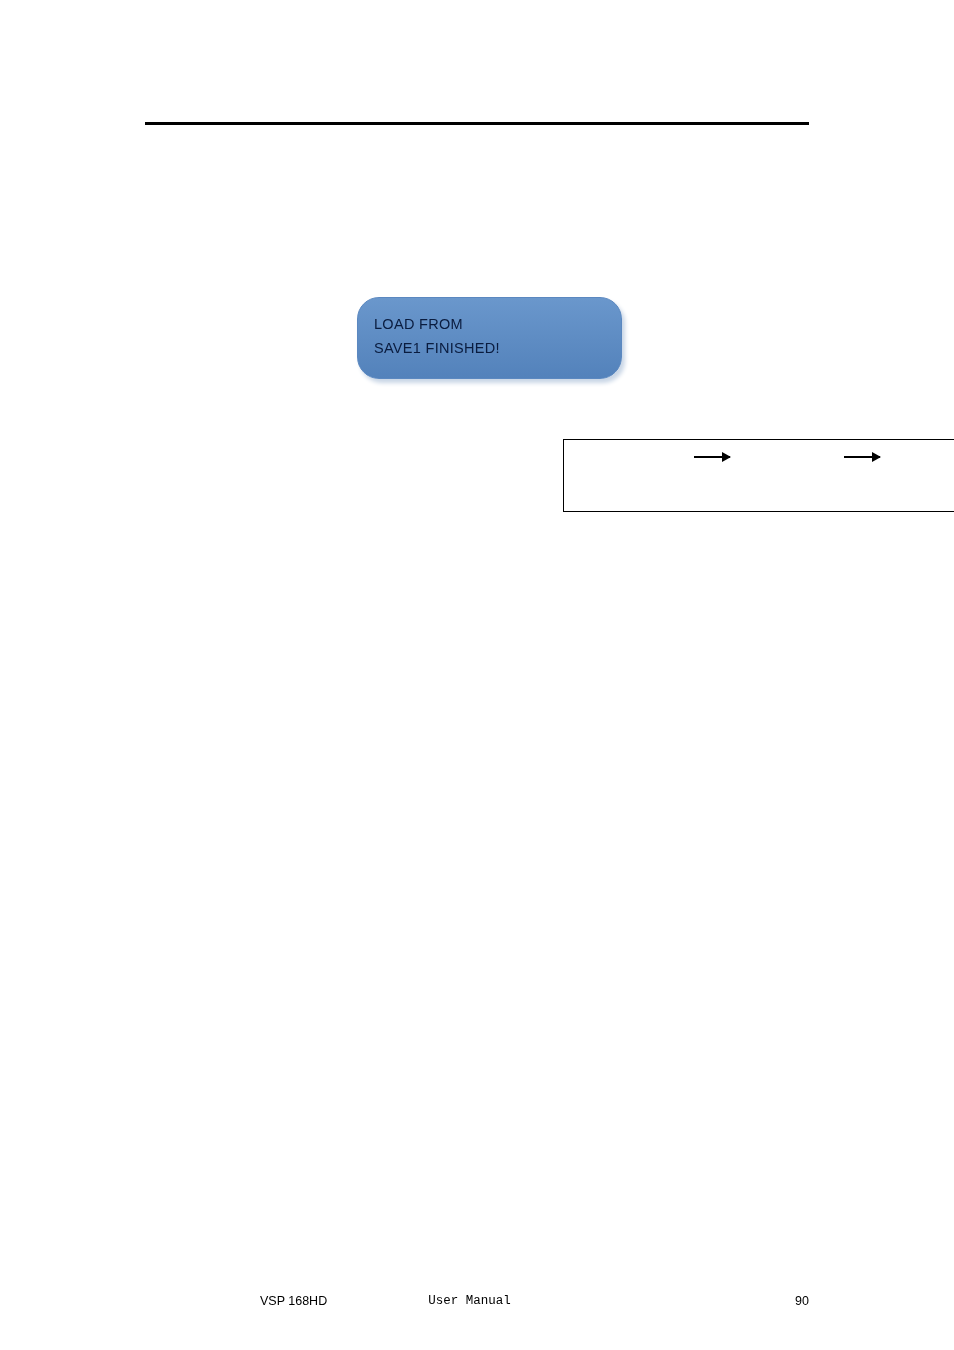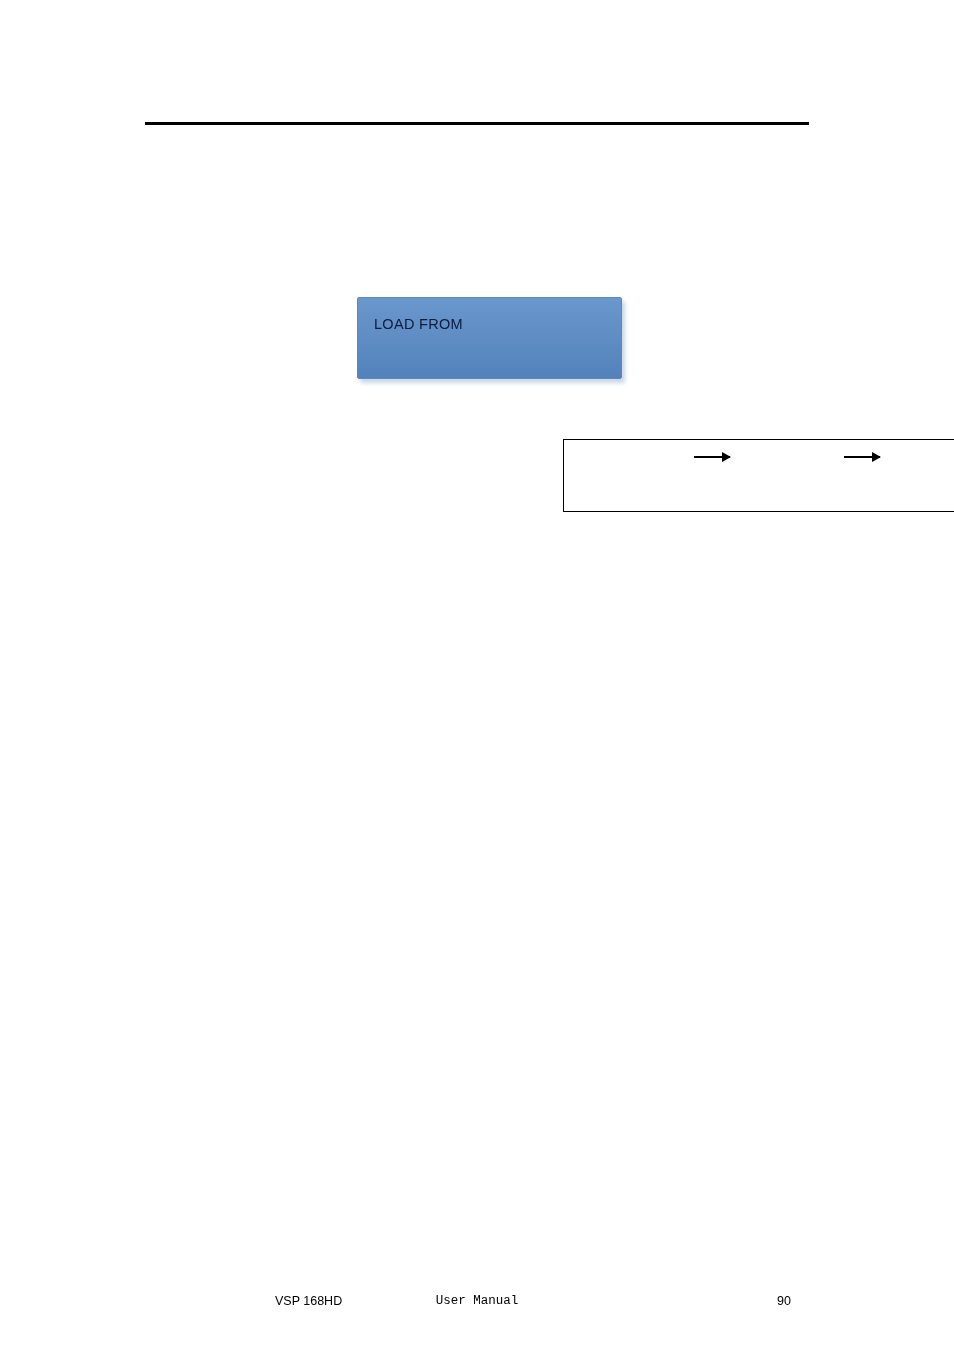--- a/index.html
+++ b/index.html
@@ -16,21 +16,21 @@
       border: none;
       border-top: 3px solid #000;
       margin-bottom: 70px;
     }
     .lcd-panel {
       width: 265px;
       height: 82px;
       margin: 172px 0 0 212px;
       background: linear-gradient(to bottom, #6a97cc 0%, #5382bb 100%);
       border: 1px solid #5b88c0;
-      border-radius: 2px;
+      border-radius: 22px;
       padding: 14px 16px;
       box-shadow: 3px 4px 4px #c9d6e6;
     }
     .lcd-line {
       color: #0a1c3f;
       font-size: 14.5px;
       letter-spacing: 0.3px;
       line-height: 24px;
     }
     .nav-box {
@@ -54,47 +54,48 @@
       top: -4px;
       border-left: 9px solid #000;
       border-top: 5px solid transparent;
       border-bottom: 5px solid transparent;
     }
     .arrow1 { left: 130px; }
     .arrow2 { left: 280px; }
     .footer {
       position: absolute;
       bottom: 42px;
-      left: 145px;
+      left: 130px;
       right: 145px;
       display: flex;
       justify-content: space-between;
       font-size: 12.5px;
       color: #000;
       align-items: baseline;
       gap: 16px;
     }
     .footer-left { margin-left: 130px; }
     .footer-center {
       position: absolute;
       left: 50%;
       transform: translateX(-50%);
       font-family: Liberation Mono, monospace;
     }
-    .footer-right { margin-right: 18px; }
+    .footer-right { }
   </style>
 </head>
 <body>
 
 <div class="page">
   <div class="header-area"></div>
   <hr class="divider">
 
   <div class="lcd-panel">
     <div class="lcd-line">LOAD FROM</div>
+    <div class="lcd-line">SAVE1 FINISHED!</div>
   </div>
 
   <div class="nav-box">
     <div class="arrow arrow1"></div>
     <div class="arrow arrow2"></div>
   </div>
 </div>
 
 <div class="footer">
   <span class="footer-left">VSP 168HD</span>

